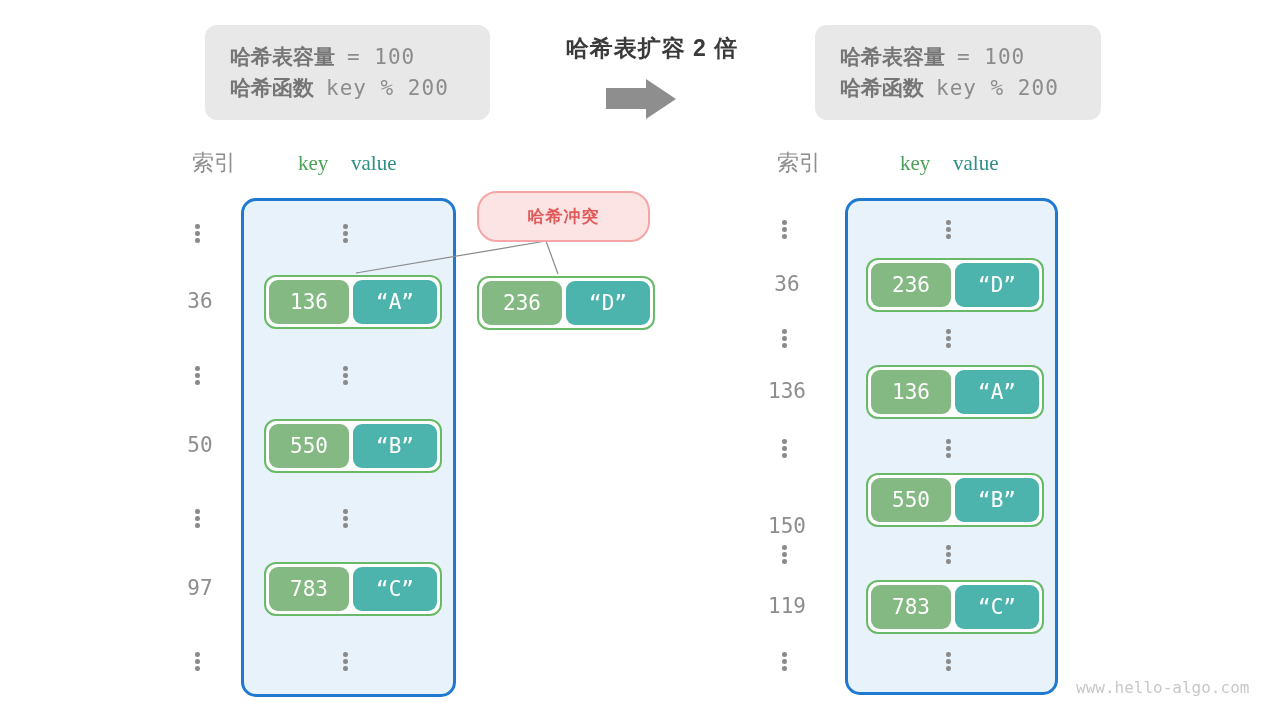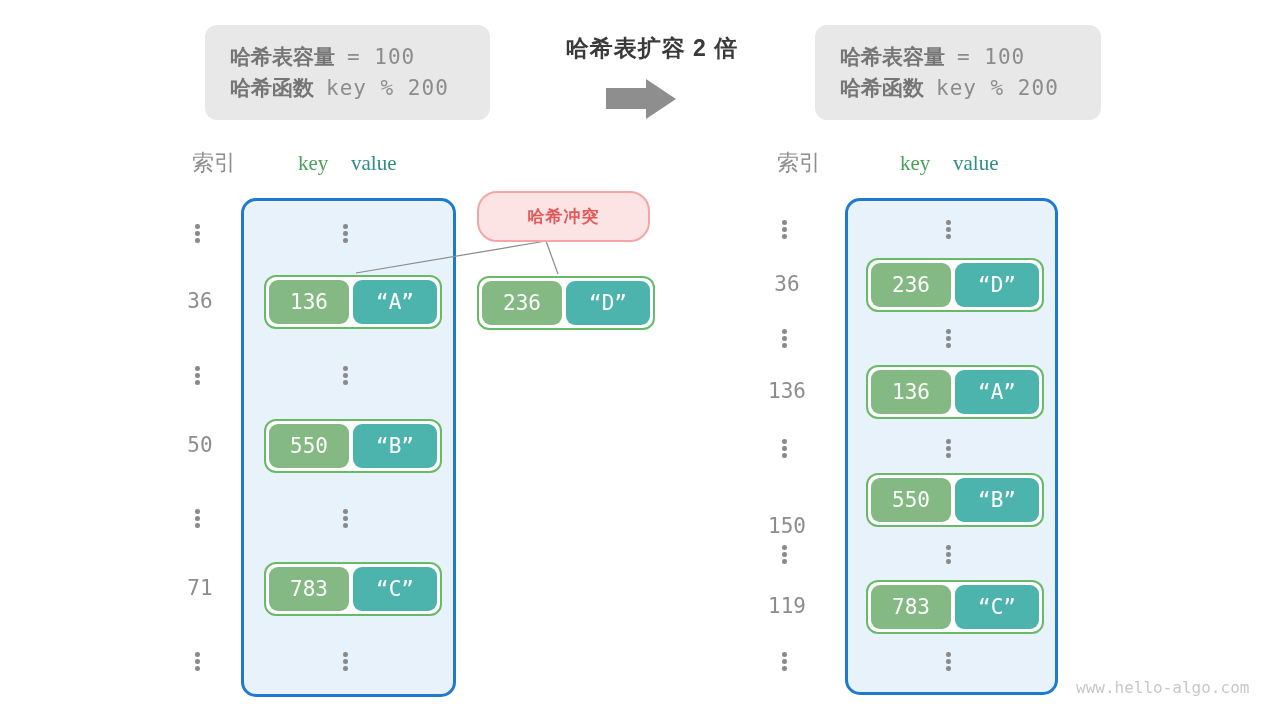--- a/index.html
+++ b/index.html
@@ -138,21 +138,21 @@
       <i></i>
       <i></i>
       <i></i>
     </div>
   <span class="idx" style="left:165px;top:435px;">50</span>
   <div class="dots" style="left:195px;top:508px;">
       <i></i>
       <i></i>
       <i></i>
     </div>
-  <span class="idx" style="left:165px;top:578px;">71</span>
+  <span class="idx" style="left:165px;top:578px;">97</span>
   <div class="dots" style="left:195px;top:651px;">
       <i></i>
       <i></i>
       <i></i>
     </div>
 
   <div class="dots" style="left:343px;top:223px;">
       <i></i>
       <i></i>
       <i></i>

